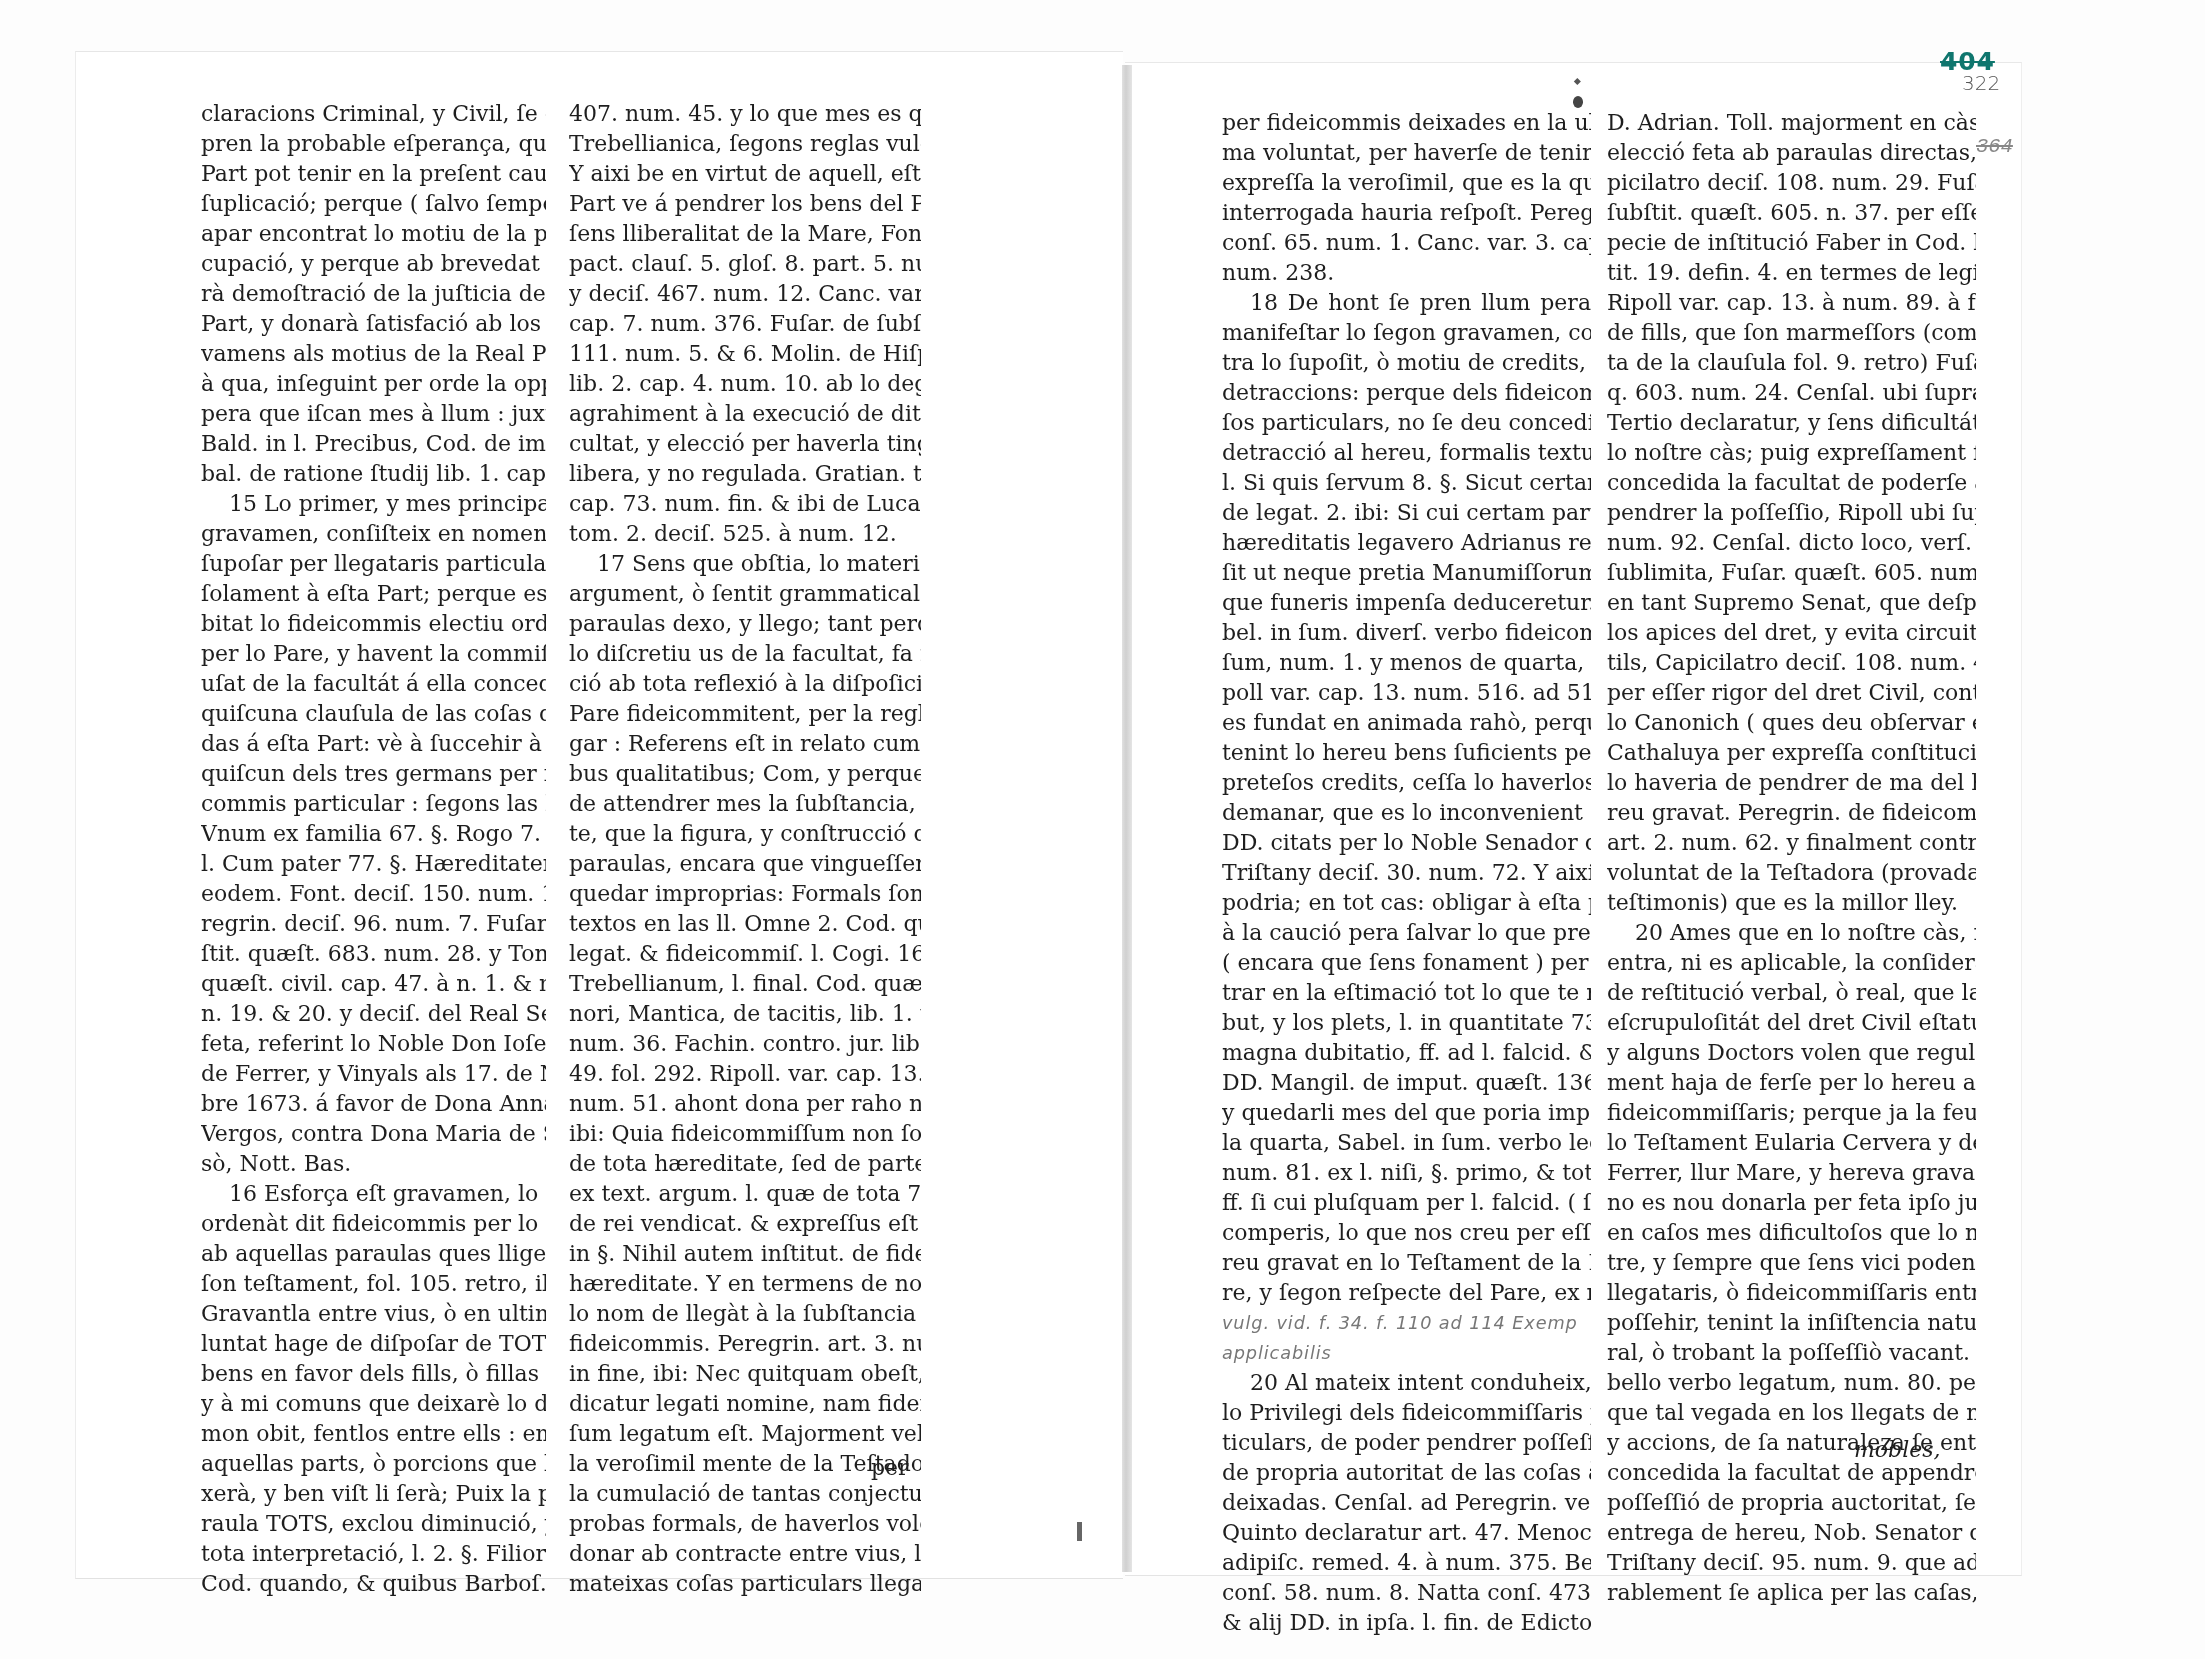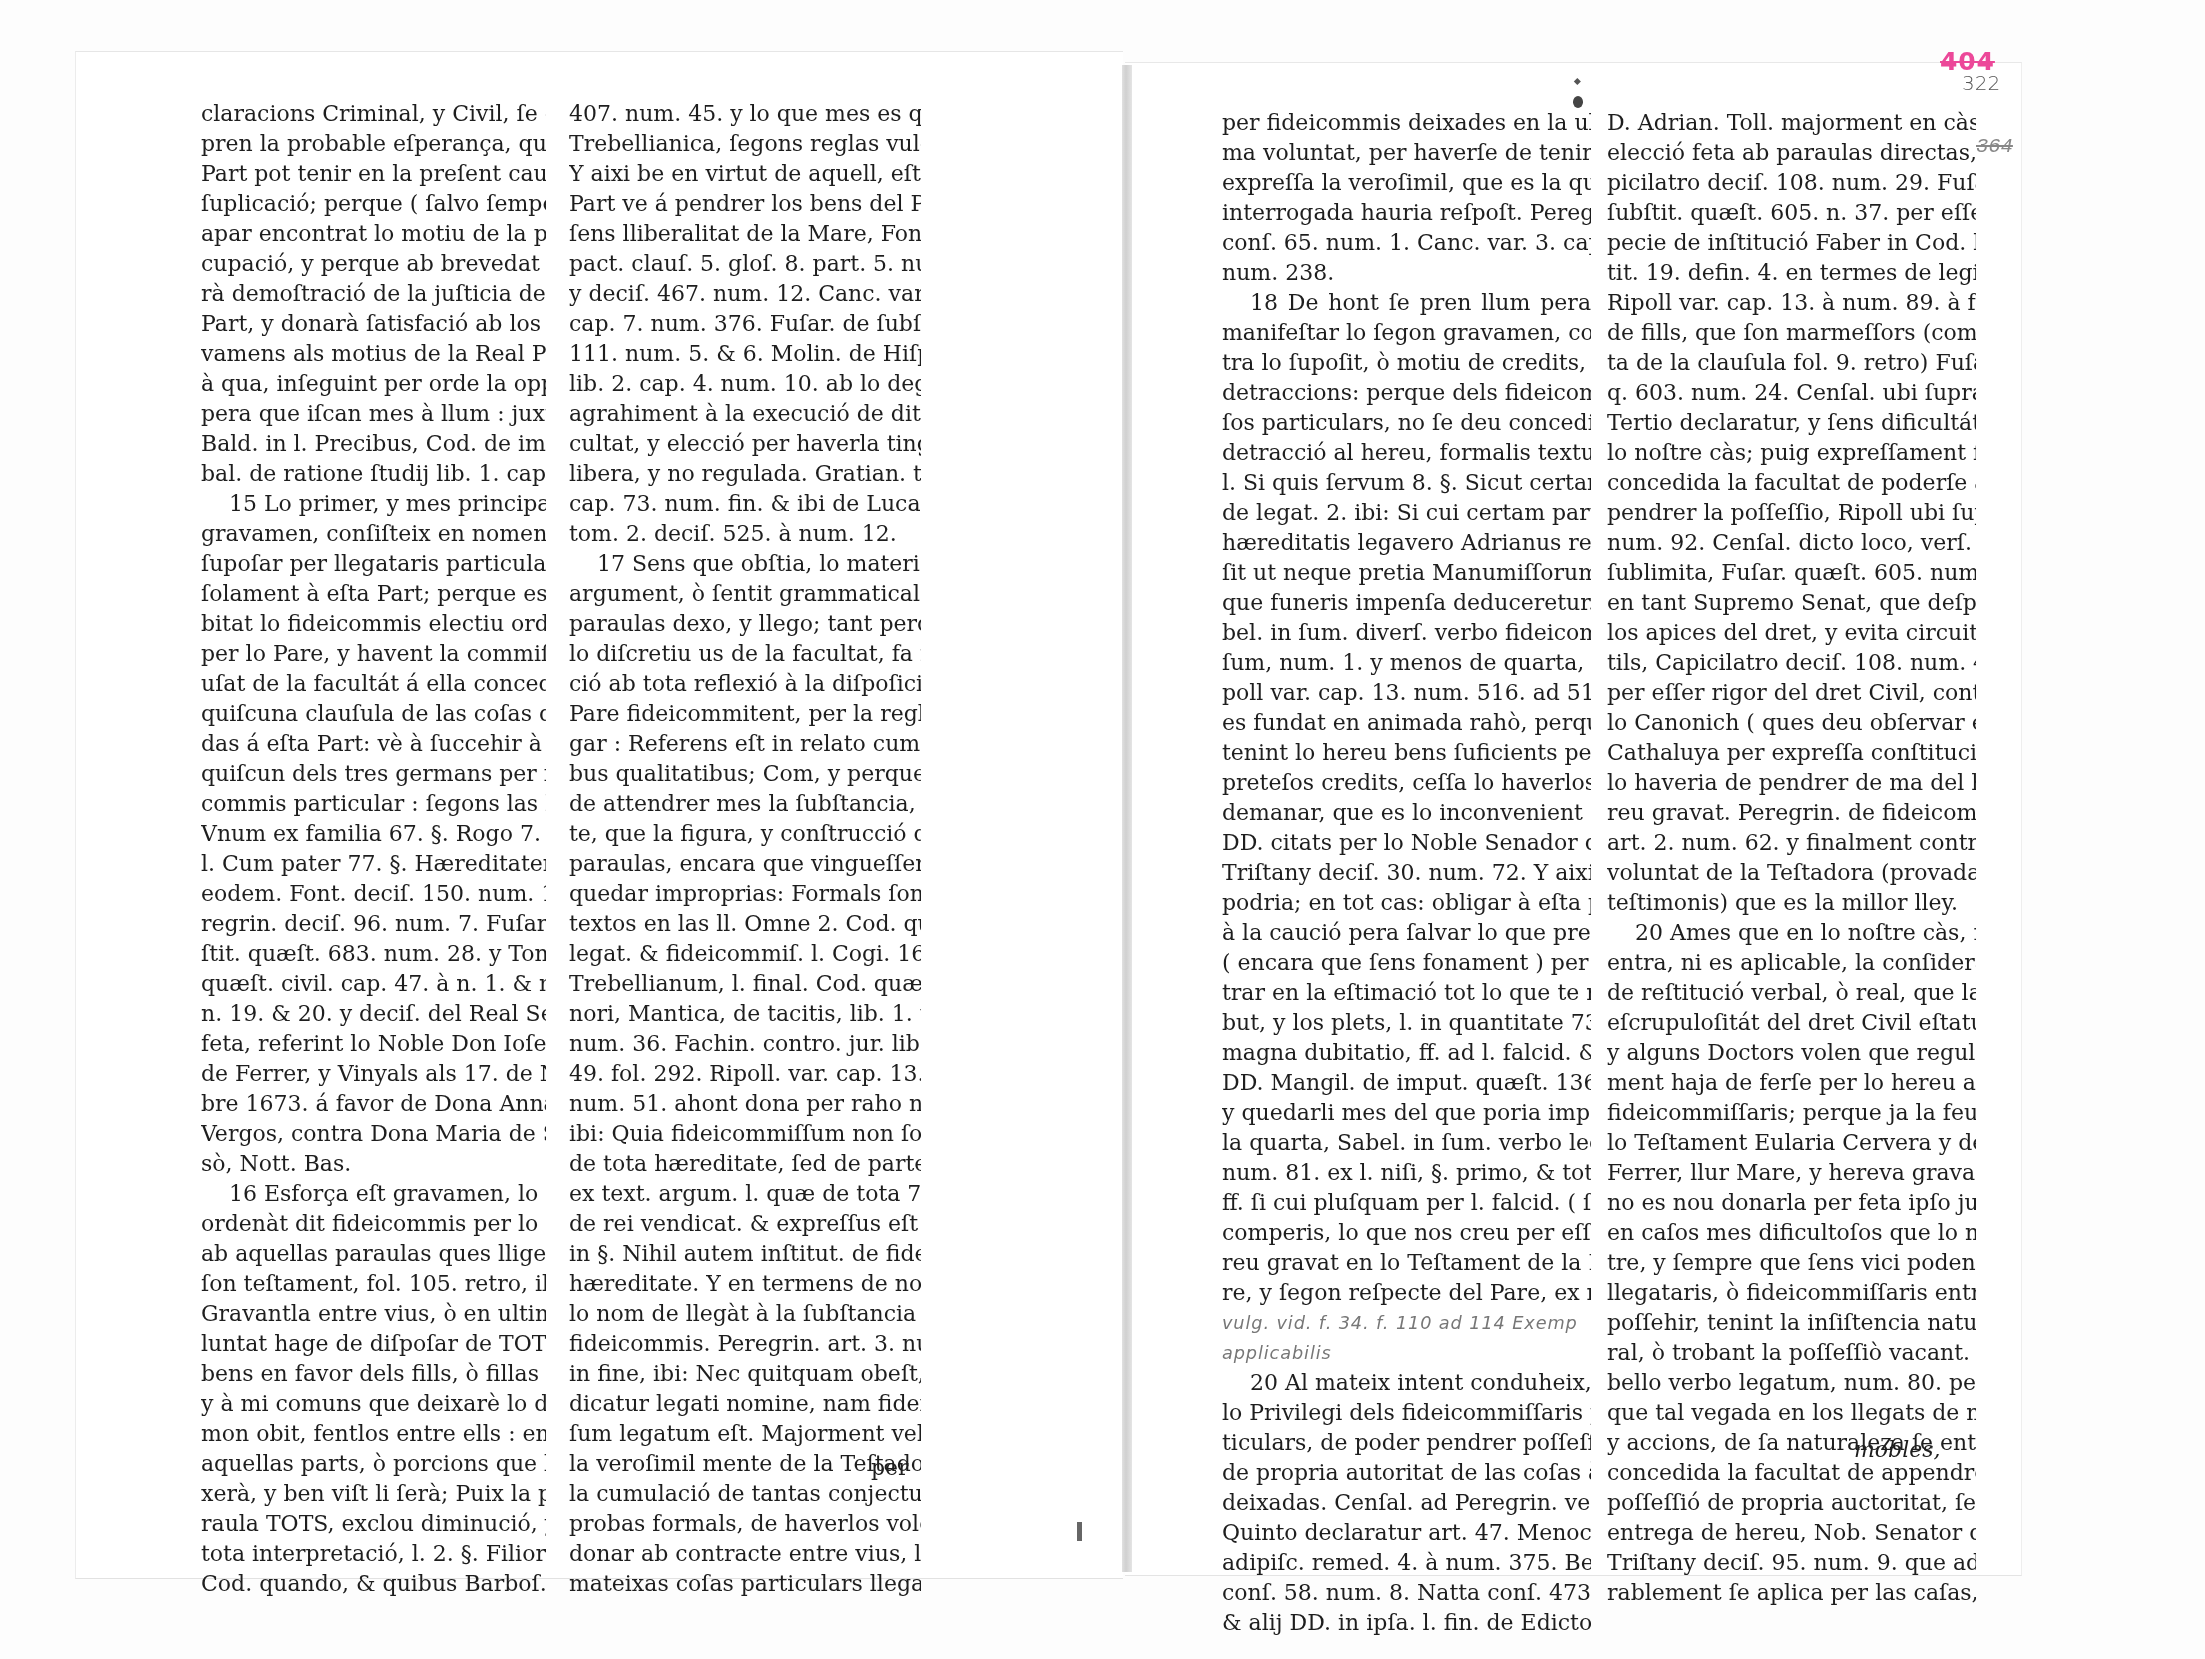--- a/index.html
+++ b/index.html
@@ -21,21 +21,21 @@
   .col-r1 { left: 1222px; top: 108px; width: 369px; }
   .col-r2 { left: 1607px; top: 108px; width: 369px; }
   .line { display: block; white-space: nowrap; overflow: hidden; text-align-last: justify; }
   .line.last { text-align-last: left; }
   .line.indent { padding-left: 28px; }
   .line.handwritten { font-family: "DejaVu Sans", sans-serif; font-style: italic; font-size: 17.7px;
                       color: #777; letter-spacing: 0.9px; text-align-last: left; }
   .catchword { position: absolute; font-size: 22px; }
   .cw-left { left: 871px; top: 1455px; }
   .cw-right { left: 1854px; top: 1437px; font-style: italic; }
-  .folio { position: absolute; font-family: "DejaVu Sans", sans-serif; color: #ec4899; }
+  .folio { position: absolute; font-family: "DejaVu Sans", sans-serif; color: #0f766e; }
   .folio-struck { left: 1940px; top: 47px; font-size: 25px; font-weight: bold;
                   text-decoration: line-through; letter-spacing: 0.9px; }
   .folio-main { left: 1962px; top: 71px; font-size: 20px; font-weight: 300; color: #555; }
   .folio-old { left: 1976px; top: 135px; font-size: 20.5px; color: #888; font-style: italic;
                text-decoration: line-through; font-family: Liberation Mono, monospace; }
   .ink-dot { position: absolute; left: 1573px; top: 96px; width: 10.3px; height: 12px;
              border-radius: 50%; background: #444; }
   .ink-mark-top { position: absolute; left: 1575px; top: 79px; width: 4.7px; height: 4.7px;
                   background: #555; transform: rotate(45deg); }
   .gutter-mark { position: absolute; left: 1077px; top: 1522px; width: 4.7px; height: 18.7px;

